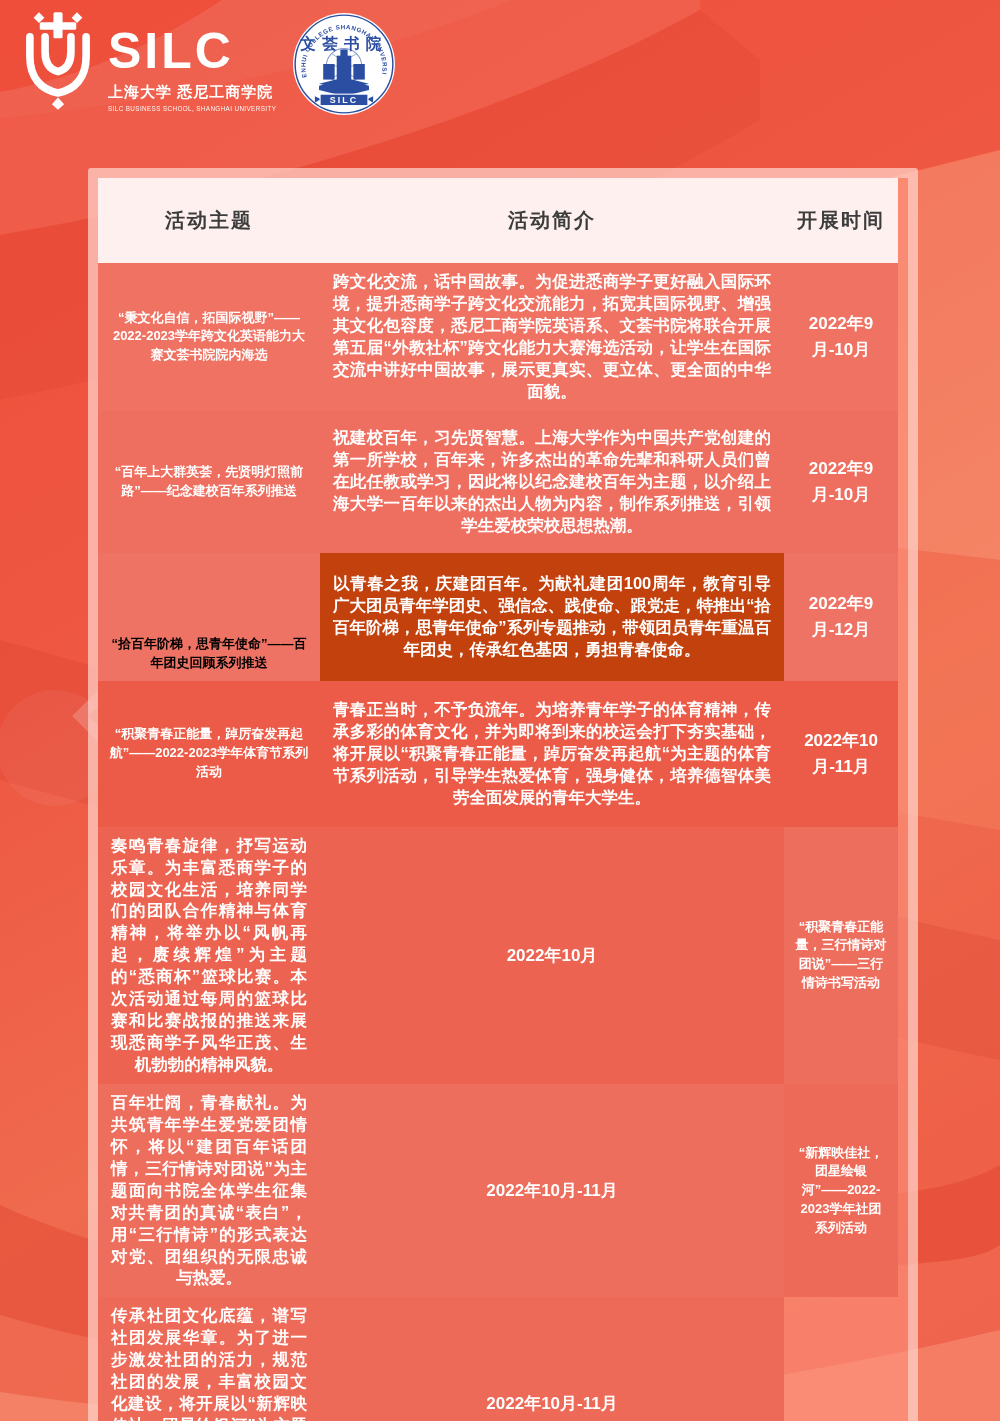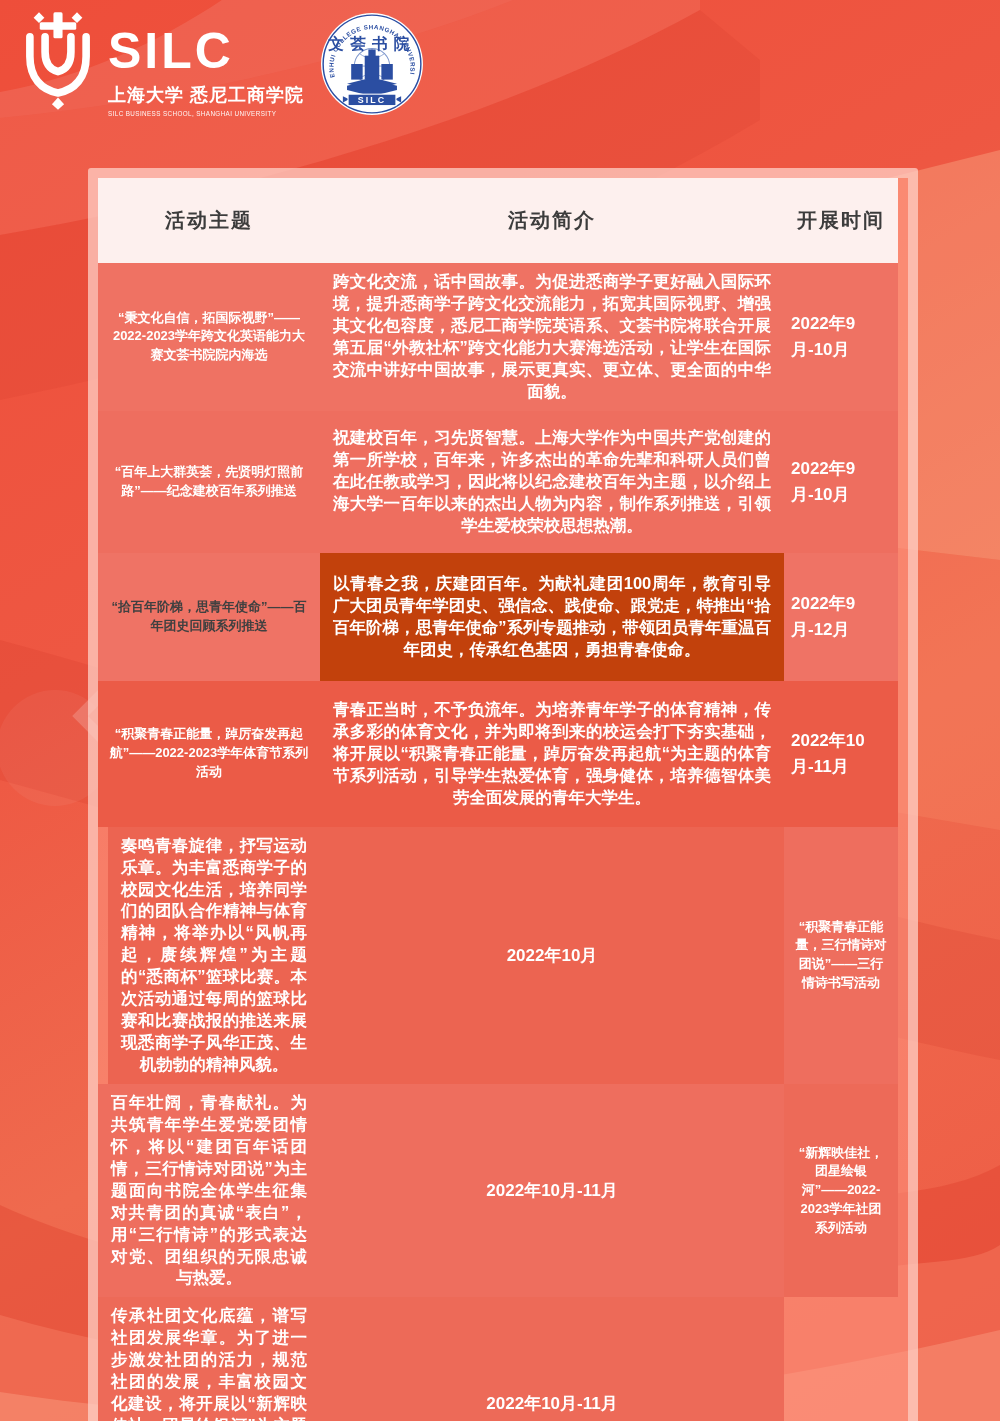--- a/index.html
+++ b/index.html
@@ -9,42 +9,42 @@
     background:linear-gradient(150deg,#ee4e3a 0%,#ee5742 35%,#ef6a4e 62%,#ee5b44 100%);
   }
   #bg-decor{position:absolute;inset:0;width:1000px;height:1421px;}
 
   
   .logo-strip{position:absolute;top:10px;left:20px;display:flex;align-items:flex-start;gap:16px;}
   .silc-logo{display:flex;gap:12px;}
   .emblem svg{width:76px;height:102px;display:block;}
   .silc-text-col{display:flex;flex-direction:column;margin-top:14px;}
   .wordmark{color:#fff;font-weight:bold;font-size:50px;line-height:1.1;letter-spacing:3px;}
-  .cn-name{color:#fff;font-weight:bold;font-size:18px;margin-top:4px;letter-spacing:1px;}
+  .cn-name{color:#fff;font-weight:bold;font-size:15px;margin-top:4px;letter-spacing:1px;}
   .en-name{color:#fff;font-size:6.3px;margin-top:3px;letter-spacing:.4px;opacity:.95;}
   .badge{width:104px;height:104px;margin-top:2px;}
   .badge svg{width:104px;height:104px;display:block;}
 
   
   .panel{
     position:absolute;left:88px;top:168px;width:830px;box-sizing:border-box;
     border:10px solid rgba(255,255,255,0.42);
     background:rgba(255,152,132,0.55);
     border-radius:3px;
   }
   .grid{display:grid;grid-template-columns:222px 464px 114px;gap:0;width:810px;}
   .cell{
     display:flex;align-items:center;justify-content:center;
     box-sizing:border-box;color:#fff;font-weight:bold;
   }
   .cell.head{background:#fdf0ee;color:#3c3c3c;font-size:20px;height:85px;letter-spacing:2px;}
   .theme{padding:8px 11px;font-size:13px;line-height:1.45;text-align:center;}
   .intro{padding:8px 13px;font-size:16.5px;line-height:1.33;}
   .intro .txt{text-align:justify;text-align-last:center;}
-  .time{padding:6px 7px;font-size:17px;line-height:1.5;}
+  .time{padding:6px 7px;font-size:17px;line-height:1.5;text-align:center;}
 </style>
 </head>
 <body>
 
 <svg id="bg-decor" viewBox="0 0 1000 1421" preserveAspectRatio="none" aria-hidden="true">
   <path d="M0 118 C 220 96 430 40 560 -20 L 640 -60 L 300 -60 C 220 10 120 70 0 92 Z" fill="rgba(255,255,255,0.10)"></path>
   <path d="M0 235 C 260 190 520 110 700 10 L 700 -40 L 560 -20 C 430 40 220 96 0 118 Z" fill="rgba(255,255,255,0.07)"></path>
   <path d="M0 400 C 300 340 560 240 760 120 L 760 60 L 700 10 C 520 110 260 190 0 235 Z" fill="rgba(200,40,30,0.10)"></path>
   <path d="M1000 150 L 640 240 L 660 520 L 1000 560 Z" fill="rgba(255,195,155,0.32)"></path>
   <path d="M1000 560 L 660 520 L 650 770 L 1000 830 Z" fill="rgba(255,160,120,0.20)"></path>
@@ -128,41 +128,41 @@
   <div class="cell body theme" style="background: rgb(238, 110, 95); min-height: 142px; color: rgb(255, 255, 255);">
         <div class="txt">“百年上大群英荟，先贤明灯照前路”——纪念建校百年系列推送</div>
       </div>
   <div class="cell body intro" style="background: rgb(238, 110, 95); min-height: 142px; color: rgb(255, 255, 255);">
         <div class="txt">祝建校百年，习先贤智慧。上海大学作为中国共产党创建的第一所学校，百年来，许多杰出的革命先辈和科研人员们曾在此任教或学习，因此将以纪念建校百年为主题，以介绍上海大学一百年以来的杰出人物为内容，制作系列推送，引领学生爱校荣校思想热潮。</div>
       </div>
   <div class="cell body time" style="background: rgb(238, 110, 95); min-height: 142px; color: rgb(255, 255, 255);">
         <div class="txt">2022年9月-10月</div>
       </div>
 
-  <div class="cell body theme" style="background: rgb(239, 115, 101); min-height: 128px; color: #404040;">
+  <div class="cell body theme" style="background: rgb(239, 115, 101); min-height: 128px; color: #000000; align-items: flex-end;">
         <div class="txt">“拾百年阶梯，思青年使命”——百年团史回顾系列推送</div>
       </div>
   <div class="cell body intro" style="background: #c2410c; min-height: 128px; color: rgb(255, 255, 255);">
         <div class="txt">以青春之我，庆建团百年。为献礼建团100周年，教育引导广大团员青年学团史、强信念、践使命、跟党走，特推出“拾百年阶梯，思青年使命”系列专题推动，带领团员青年重温百年团史，传承红色基因，勇担青春使命。</div>
       </div>
   <div class="cell body time" style="background: rgb(239, 115, 101); min-height: 128px; color: rgb(255, 255, 255);">
         <div class="txt">2022年9月-12月</div>
       </div>
 
   <div class="cell body theme" style="background: rgb(235, 91, 71); min-height: 146px; color: rgb(255, 255, 255);">
         <div class="txt">“积聚青春正能量，踔厉奋发再起航”——2022-2023学年体育节系列活动</div>
       </div>
   <div class="cell body intro" style="background: rgb(235, 91, 71); min-height: 146px; color: rgb(255, 255, 255);">
         <div class="txt">青春正当时，不予负流年。为培养青年学子的体育精神，传承多彩的体育文化，并为即将到来的校运会打下夯实基础，将开展以“积聚青春正能量，踔厉奋发再起航“为主题的体育节系列活动，引导学生热爱体育，强身健体，培养德智体美劳全面发展的青年大学生。</div>
       </div>
   <div class="cell body time" style="background: rgb(235, 91, 71); min-height: 146px; color: rgb(255, 255, 255);">
         <div class="txt">2022年10月-11月</div>
       </div>
 
-  <div class="cell body intro" style="background: rgb(236, 100, 81); min-height: 140px; color: rgb(255, 255, 255); margin-left: 10px;">
+  <div class="cell body intro" style="background: rgb(236, 100, 81); min-height: 140px; color: rgb(255, 255, 255);">
         <div class="txt">奏鸣青春旋律，抒写运动乐章。为丰富悉商学子的校园文化生活，培养同学们的团队合作精神与体育精神，将举办以“风帆再起，赓续辉煌”为主题的“悉商杯”篮球比赛。本次活动通过每周的篮球比赛和比赛战报的推送来展现悉商学子风华正茂、生机勃勃的精神风貌。</div>
       </div>
   <div class="cell body time" style="background: rgb(236, 100, 81); min-height: 140px; color: rgb(255, 255, 255);">
         <div class="txt">2022年10月</div>
       </div>
 
   <div class="cell body theme" style="background: rgb(238, 110, 94); min-height: 132px; color: rgb(255, 255, 255);">
         <div class="txt">“积聚青春正能量，三行情诗对团说”——三行情诗书写活动</div>
       </div>
   <div class="cell body intro" style="background: rgb(238, 110, 94); min-height: 132px; color: rgb(255, 255, 255);">

